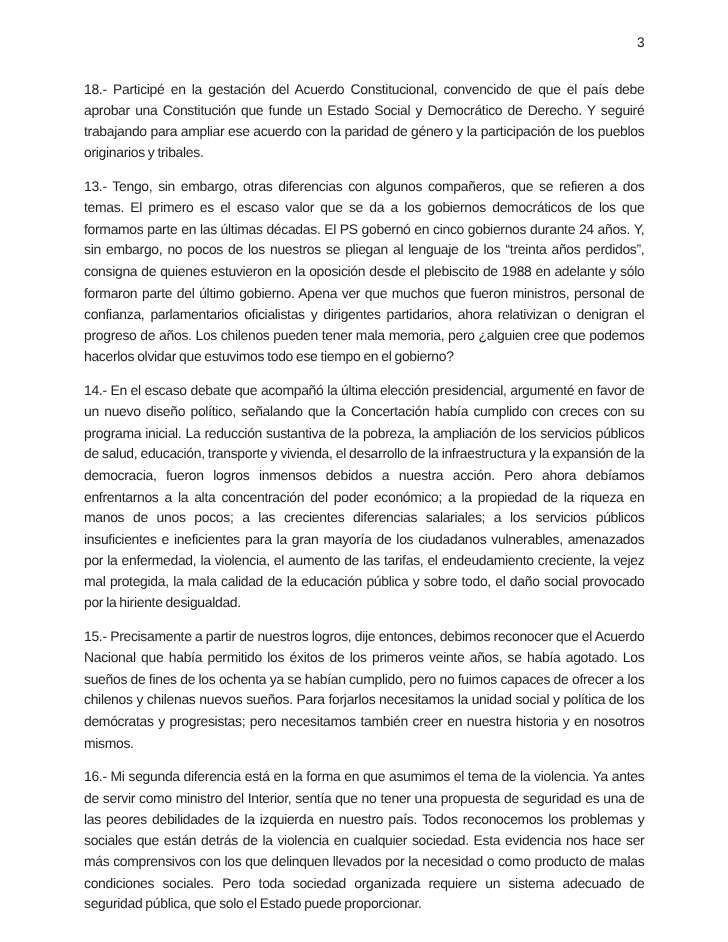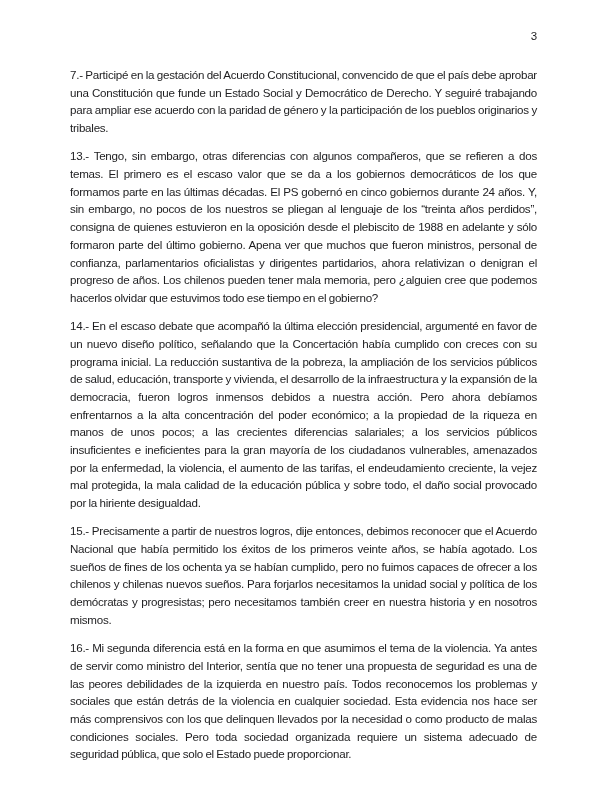--- a/index.html
+++ b/index.html
@@ -35,19 +35,19 @@
     text-align: justify;
     text-justify: inter-word;
   }
 </style>
 </head>
 <body>
 
 <div class="page">
   <div class="page-number">3</div>
   <div class="content">
-    <p class="para">7.- Participé en la gestación del Acuerdo Constitucional, convencido de que el país debe aprobar una Constitución que funde un Estado Social y Democrático de Derecho. Y seguiré trabajando para ampliar ese acuerdo con la paridad de género y la participación de los pueblos originarios y tribales.</p>
+    <p class="para">18.- Participé en la gestación del Acuerdo Constitucional, convencido de que el país debe aprobar una Constitución que funde un Estado Social y Democrático de Derecho. Y seguiré trabajando para ampliar ese acuerdo con la paridad de género y la participación de los pueblos originarios y tribales.</p>
     <p class="para">13.- Tengo, sin embargo, otras diferencias con algunos compañeros, que se refieren a dos temas. El primero es el escaso valor que se da a los gobiernos democráticos de los que formamos parte en las últimas décadas. El PS gobernó en cinco gobiernos durante 24 años. Y, sin embargo, no pocos de los nuestros se pliegan al lenguaje de los “treinta años perdidos”, consigna de quienes estuvieron en la oposición desde el plebiscito de 1988 en adelante y sólo formaron parte del último gobierno. Apena ver que muchos que fueron ministros, personal de confianza, parlamentarios oficialistas y dirigentes partidarios, ahora relativizan o denigran el progreso de años. Los chilenos pueden tener mala memoria, pero ¿alguien cree que podemos hacerlos olvidar que estuvimos todo ese tiempo en el gobierno?</p>
     <p class="para">14.- En el escaso debate que acompañó la última elección presidencial, argumenté en favor de un nuevo diseño político, señalando que la Concertación había cumplido con creces con su programa inicial. La reducción sustantiva de la pobreza, la ampliación de los servicios públicos de salud, educación, transporte y vivienda, el desarrollo de la infraestructura y la expansión de la democracia, fueron logros inmensos debidos a nuestra acción. Pero ahora debíamos enfrentarnos a la alta concentración del poder económico; a la propiedad de la riqueza en manos de unos pocos; a las crecientes diferencias salariales; a los servicios públicos insuficientes e ineficientes para la gran mayoría de los ciudadanos vulnerables, amenazados por la enfermedad, la violencia, el aumento de las tarifas, el endeudamiento creciente, la vejez mal protegida, la mala calidad de la educación pública y sobre todo, el daño social provocado por la hiriente desigualdad.</p>
     <p class="para">15.- Precisamente a partir de nuestros logros, dije entonces, debimos reconocer que el Acuerdo Nacional que había permitido los éxitos de los primeros veinte años, se había agotado. Los sueños de fines de los ochenta ya se habían cumplido, pero no fuimos capaces de ofrecer a los chilenos y chilenas nuevos sueños. Para forjarlos necesitamos la unidad social y política de los demócratas y progresistas; pero necesitamos también creer en nuestra historia y en nosotros mismos.</p>
     <p class="para">16.- Mi segunda diferencia está en la forma en que asumimos el tema de la violencia. Ya antes de servir como ministro del Interior, sentía que no tener una propuesta de seguridad es una de las peores debilidades de la izquierda en nuestro país. Todos reconocemos los problemas y sociales que están detrás de la violencia en cualquier sociedad. Esta evidencia nos hace ser más comprensivos con los que delinquen llevados por la necesidad o como producto de malas condiciones sociales. Pero toda sociedad organizada requiere un sistema adecuado de seguridad pública, que solo el Estado puede proporcionar.</p>
   </div>
 </div>
 
 </body></html>

